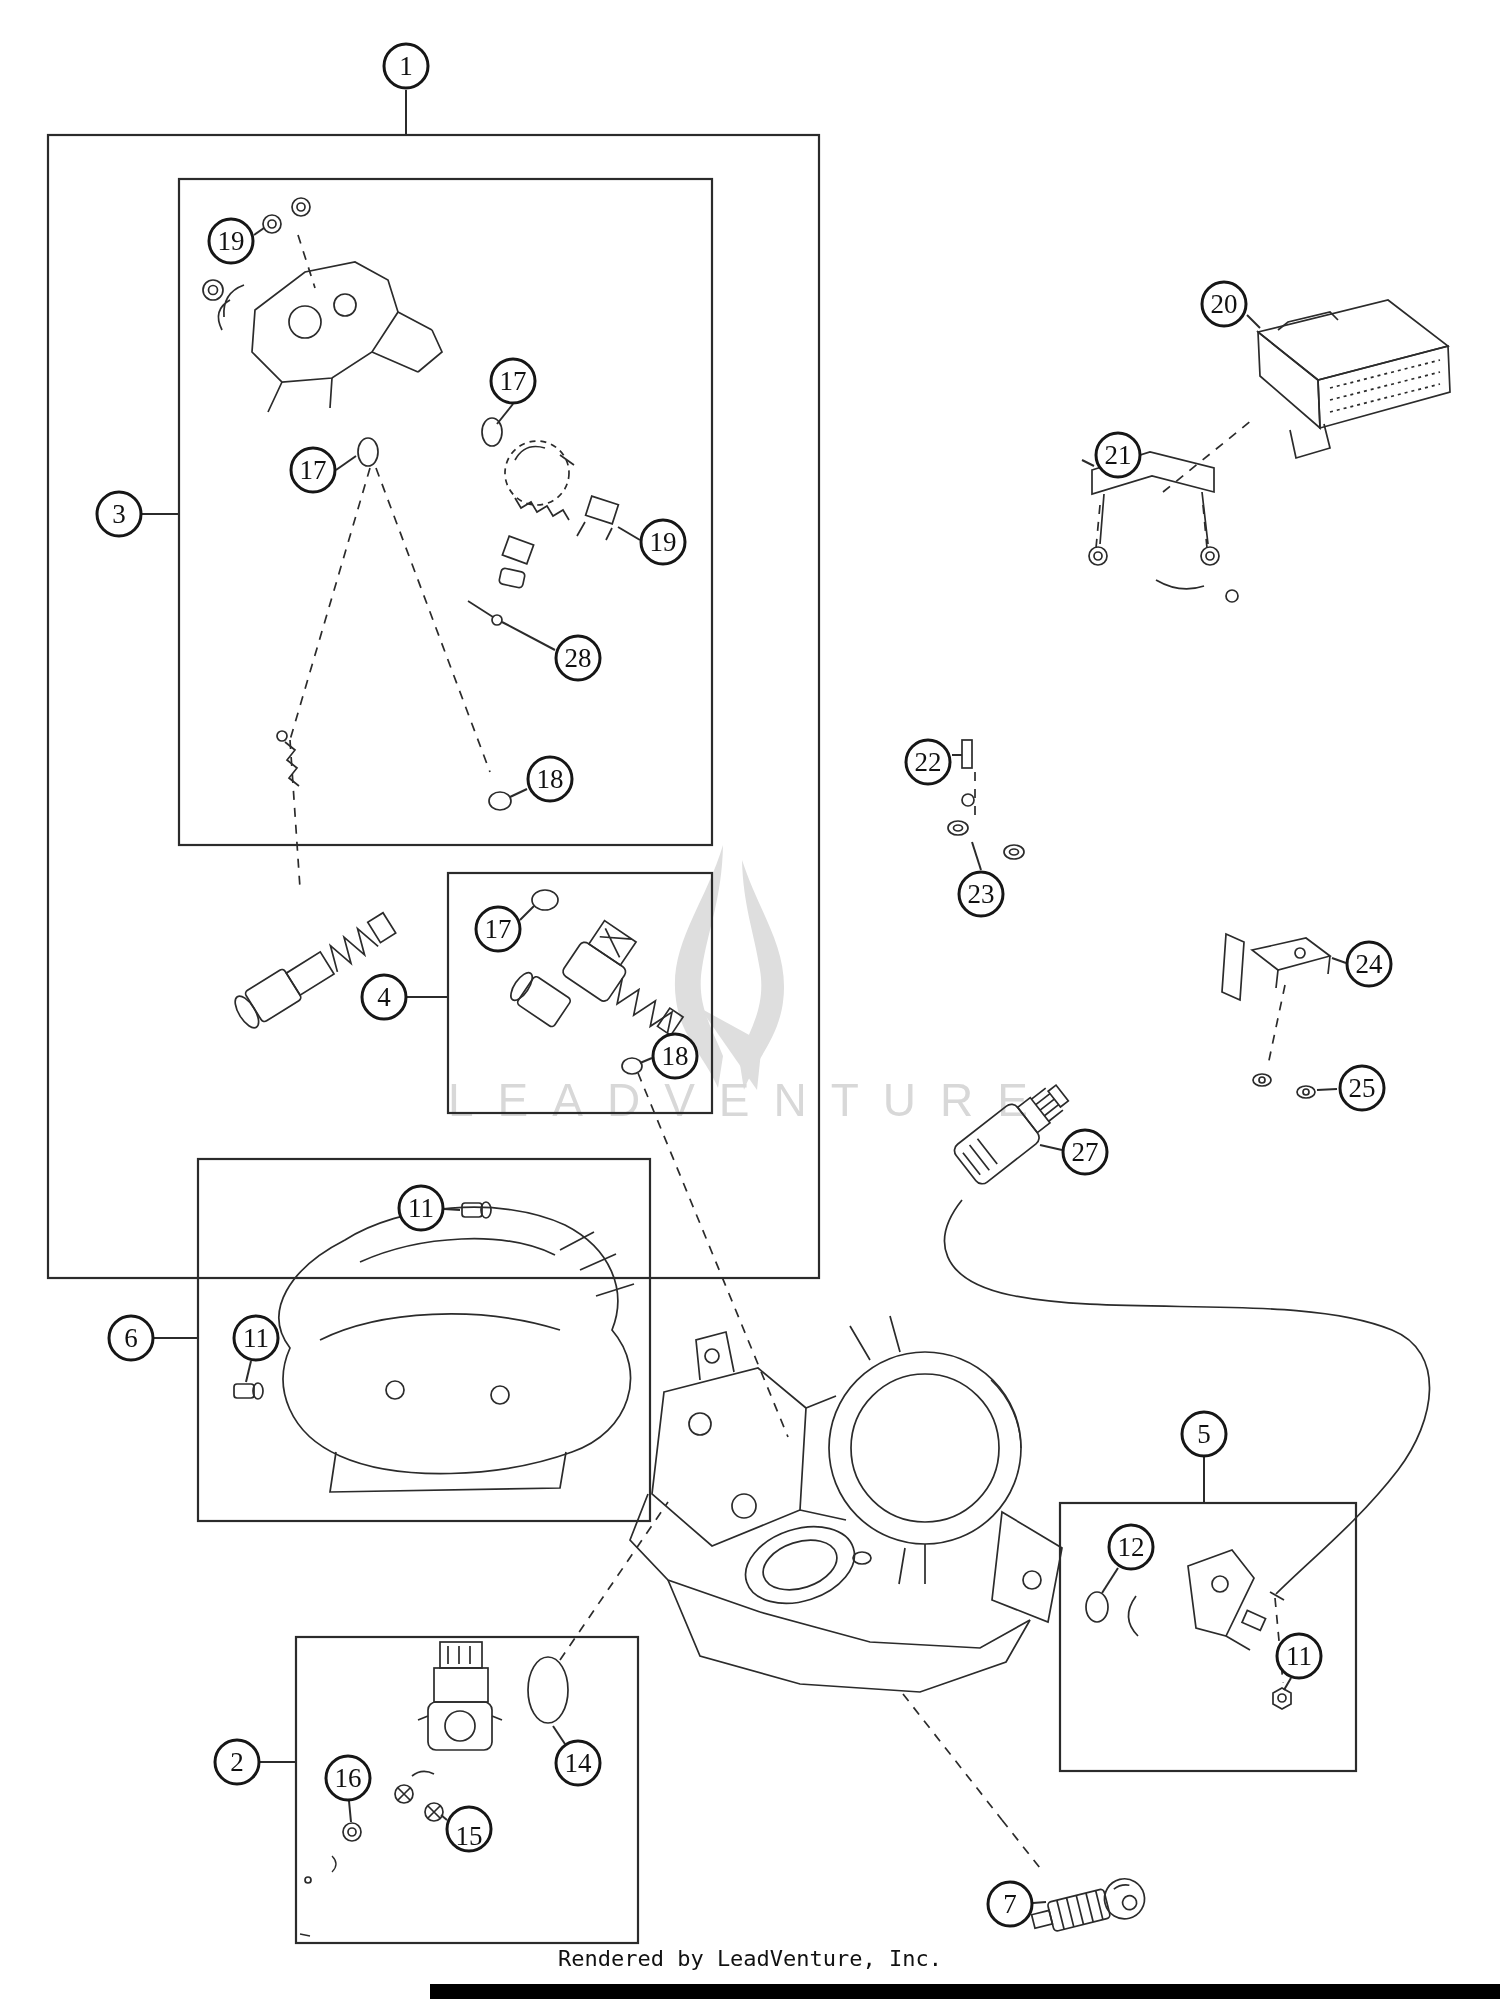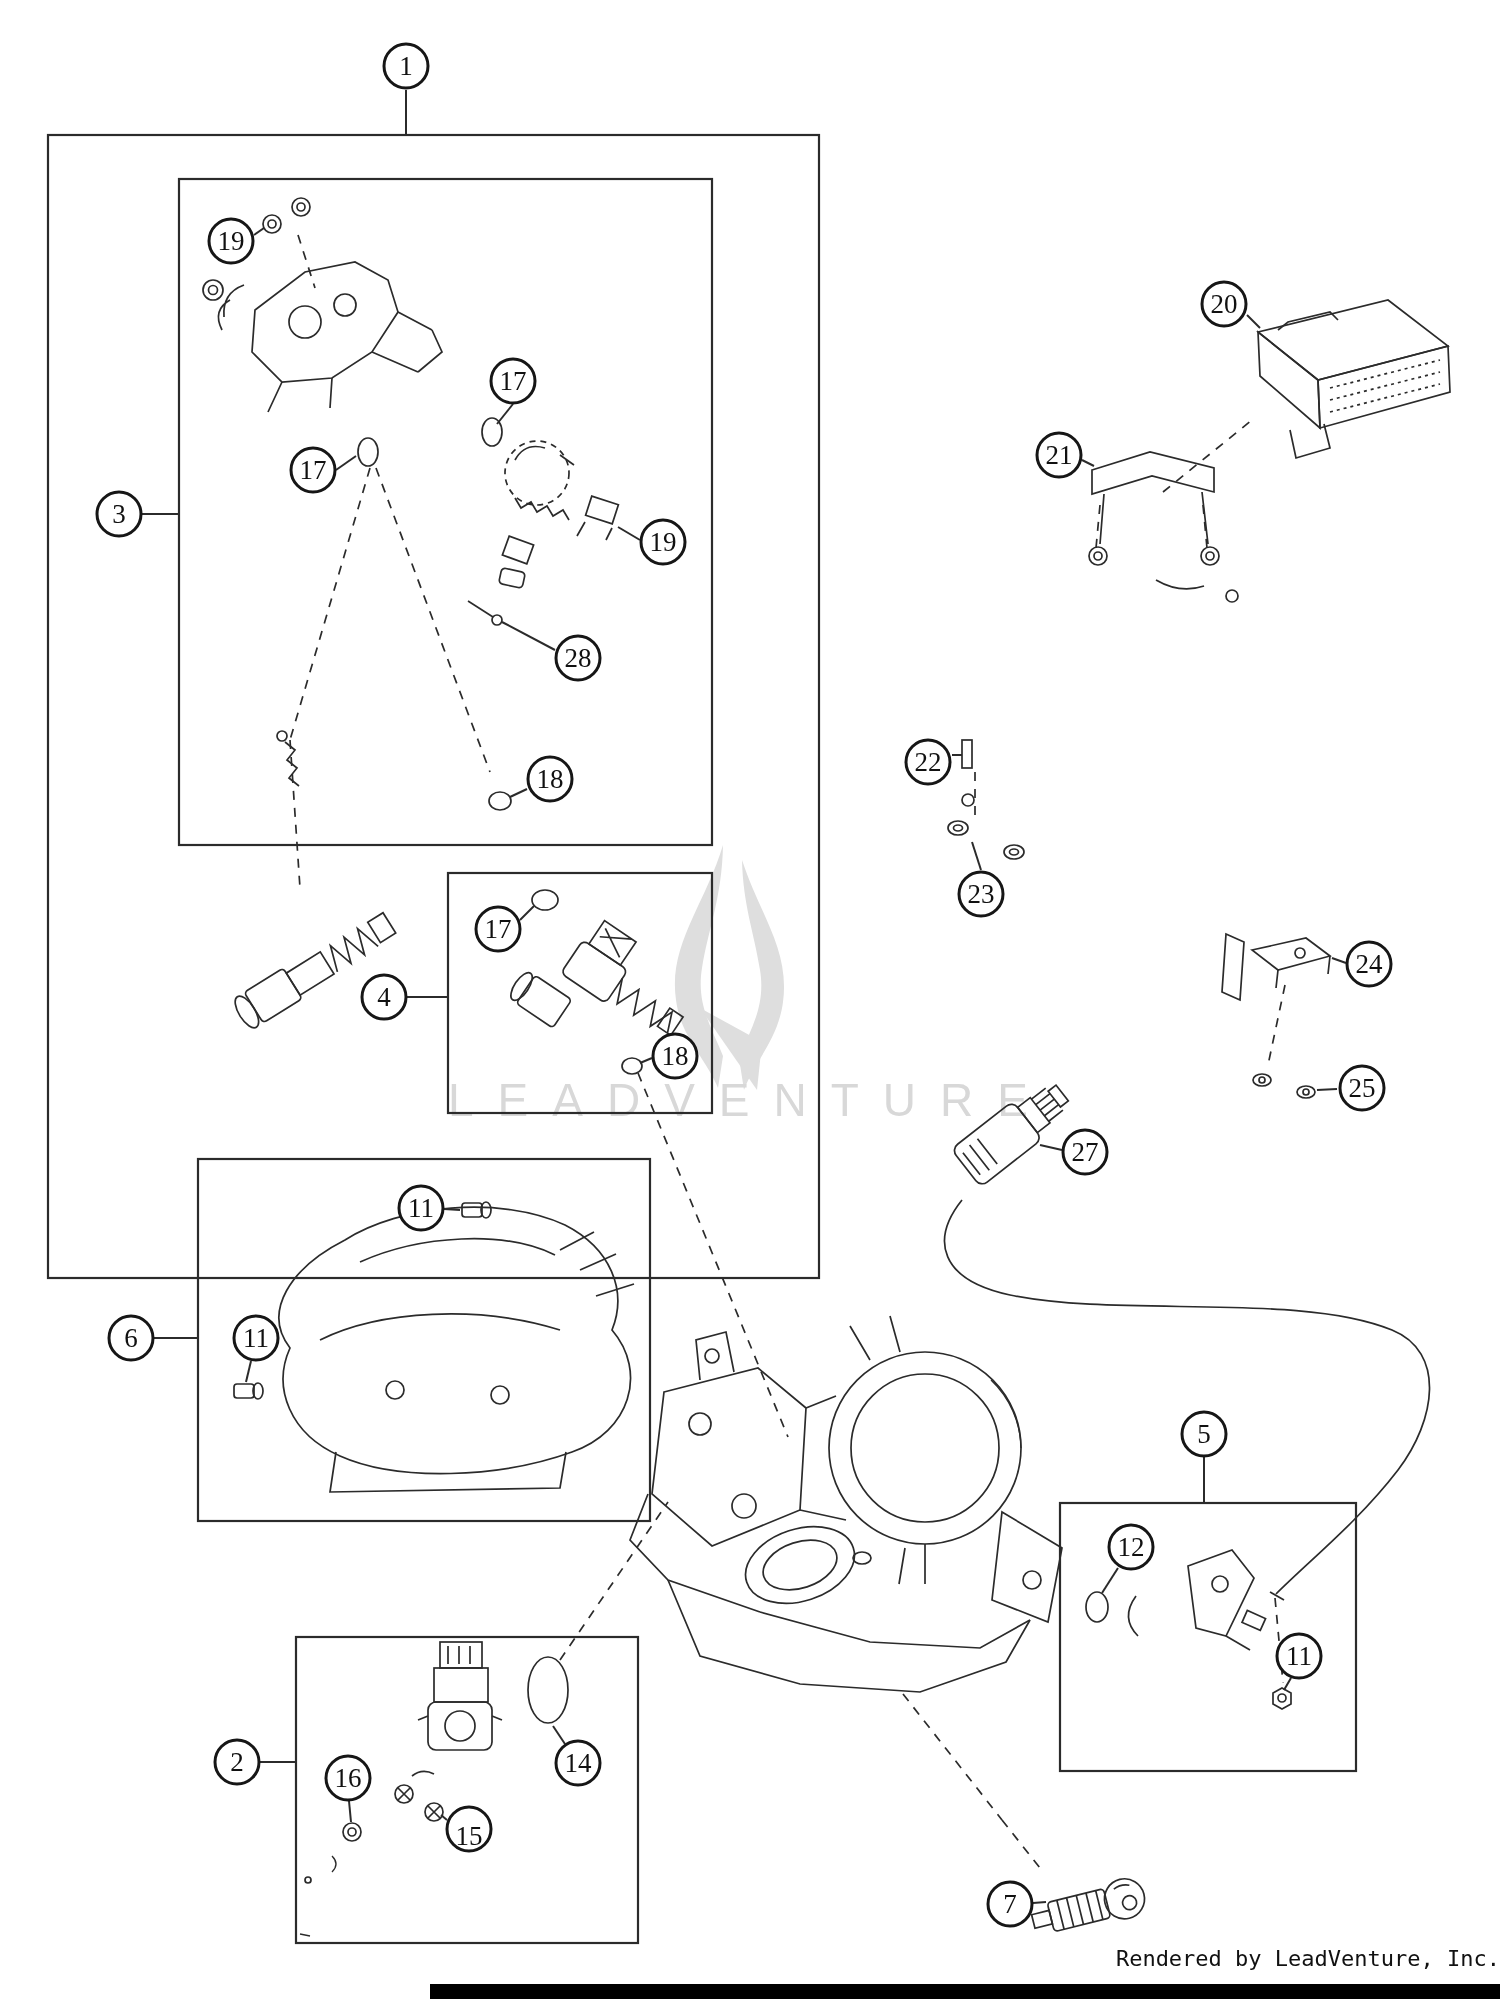--- a/index.html
+++ b/index.html
@@ -18,21 +18,21 @@
     background:#ffffff;
     display:flex; align-items:center; justify-content:center;
     z-index:3;
   }
   .callout-num {
     font-family:"Liberation Serif", serif;
     font-size:27px; color:#111111; line-height:1;
   }
   .footer {
     position:absolute; left:0; right:0; top:1946px;
-    text-align:right;
+    text-align:center;
     font-family:"DejaVu Sans Mono", monospace;
     font-size:22px; color:#111111;
   }
   .bottom-bar {
     position:absolute; left:430px; top:1984px;
     width:1070px; height:15px; background:#000000;
   }
 </style>
 </head>
 <body>
@@ -328,21 +328,21 @@
   </div>
       <div class="callout" style="left: 384px; top: 997px;">
     <span class="callout-num">4</span>
   </div>
       <div class="callout" style="left: 675px; top: 1056px;">
     <span class="callout-num">18</span>
   </div>
       <div class="callout" style="left: 1224px; top: 304px;">
     <span class="callout-num">20</span>
   </div>
-      <div class="callout" style="left: 1059px; top: 455px;">
+      <div class="callout" style="left: 1118px; top: 455px;">
     <span class="callout-num">21</span>
   </div>
       <div class="callout" style="left: 928px; top: 762px;">
     <span class="callout-num">22</span>
   </div>
       <div class="callout" style="left: 981px; top: 894px;">
     <span class="callout-num">23</span>
   </div>
       <div class="callout" style="left: 1369px; top: 964px; text-align: right;">
     <span class="callout-num">24</span>

